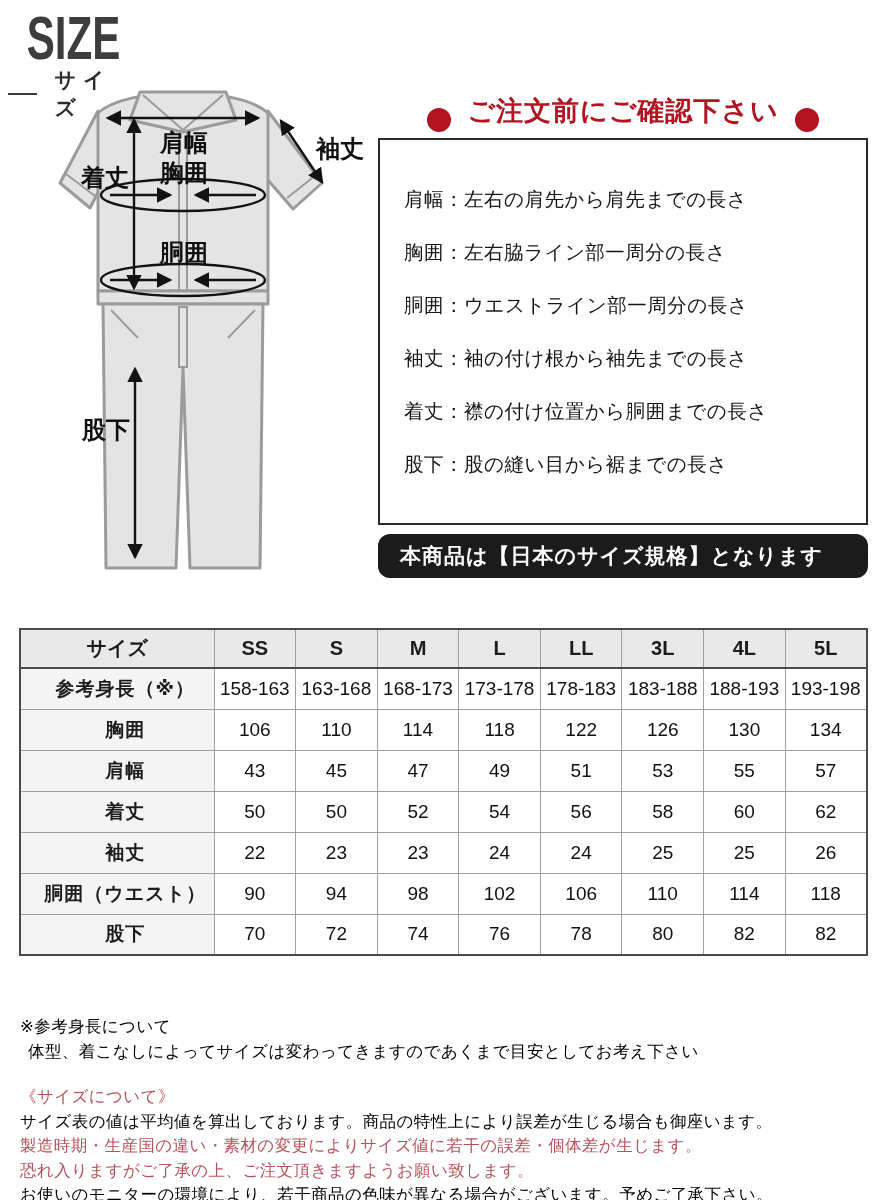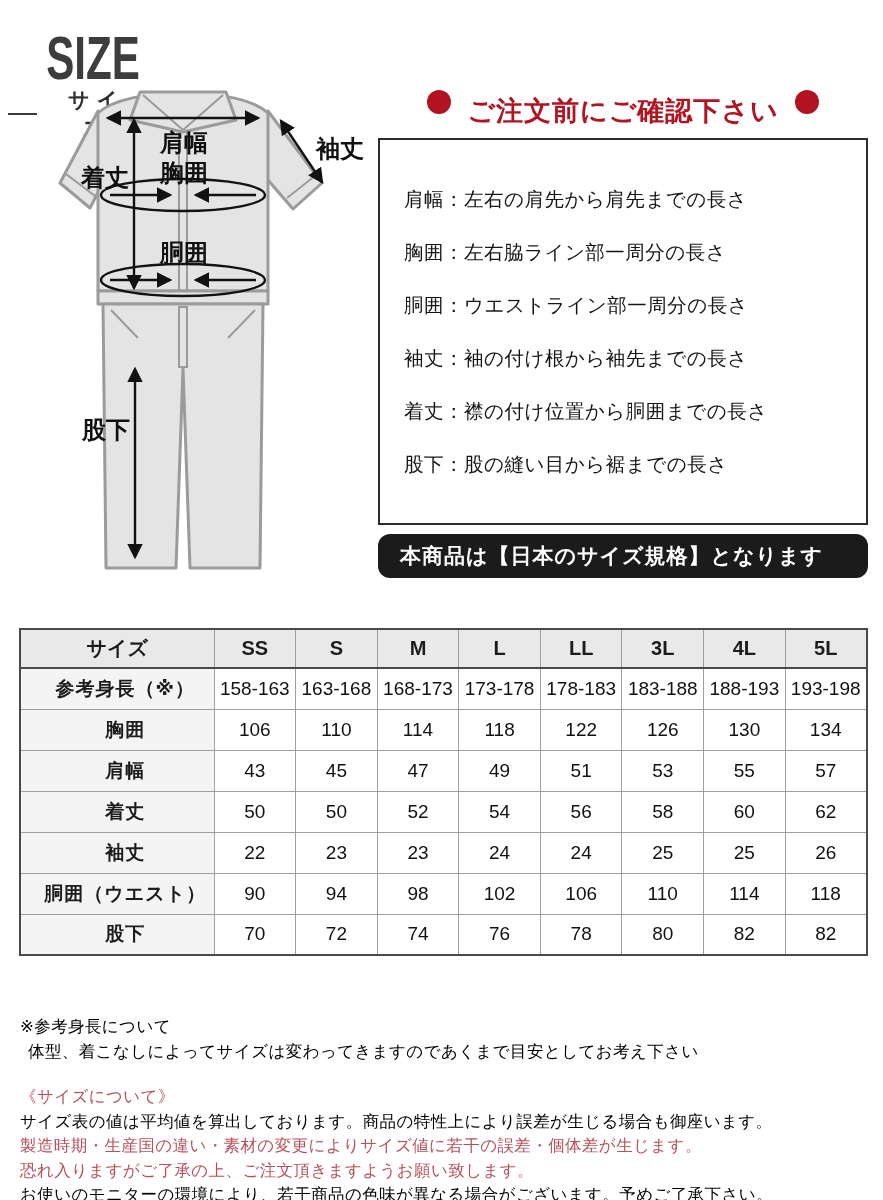--- a/index.html
+++ b/index.html
@@ -13,39 +13,39 @@
     --head-gray:#e9e9e9;
     --col-gray:#f4f4f4;
     --ink:#1c1c1c;
   }
   *{box-sizing:border-box;}
   html,body{margin:0;padding:0;background:#fff;}
   body{font-family:"Liberation Sans","DejaVu Sans",sans-serif;color:var(--ink);}
   .canvas{position:relative;width:883px;height:1200px;background:#fff;overflow:hidden;}
 
   
-  .brand{position:absolute;left:8px;top:6px;width:170px;text-align:center;margin-top:20px;}
+  .brand{position:absolute;left:8px;top:6px;width:170px;}
   .size-en{font-size:54px;font-weight:bold;color:#3d3d3d;letter-spacing:0px;
            transform:scaleX(.78) scaleY(1.12);transform-origin:center top;line-height:56px;}
   .size-ja-row{margin-top:4px;display:flex;align-items:center;justify-content:center;gap:10px;}
   .size-ja-row .dash{width:30px;height:2px;background:#3a3a3a;}
   .size-ja{font-size:21px;font-weight:bold;letter-spacing:7px;color:#2e2e2e;padding-left:7px;}
 
   
   .diagram{position:absolute;left:50px;top:85px;width:330px;height:525px;}
   .diagram .garment{fill:var(--suit-fill);stroke:var(--suit-stroke);stroke-width:3;stroke-linejoin:round;}
   .diagram .seam{fill:none;stroke:var(--suit-stroke);stroke-width:2;}
   .diagram .measure{fill:none;stroke:#121212;stroke-width:2.4;}
   .diagram .mk{fill:#121212;}
   .diagram text{font-family:"Liberation Sans","DejaVu Sans",sans-serif;font-weight:bold;
                 font-size:24px;fill:#101010;text-anchor:middle;}
 
   
   .confirm{position:absolute;left:378px;top:90px;width:490px;}
-  .confirm-heading{display:flex;align-items:flex-start;justify-content:center;gap:16px;
+  .confirm-heading{display:flex;align-items:flex-end;justify-content:center;gap:16px;
                    color:var(--accent-red);font-size:27px;font-weight:bold;line-height:42px;letter-spacing:1px;}
   .confirm-heading .dot{width:24px;height:24px;border-radius:50%;background:var(--accent-red);flex:0 0 auto;}
   .confirm-box{margin-top:6px;height:387px;border:2px solid #2b2b2b;padding:46px 10px 4px 24px;}
   .confirm-box p{margin:0 0 27px 0;font-size:19.5px;line-height:26px;letter-spacing:.5px;color:#151515;}
   .jp-bar{margin-top:9px;height:44px;background:var(--bar-black);color:#fff;
           font-size:21px;font-weight:bold;display:flex;align-items:center;padding-left:22px;letter-spacing:1px;border-radius:12px;}
 
   
   .size-table{position:absolute;left:19px;top:628px;width:847px;border-collapse:collapse;table-layout:fixed;}
   .size-table th,.size-table td{border:1px solid var(--table-inner);text-align:center;vertical-align:middle;

